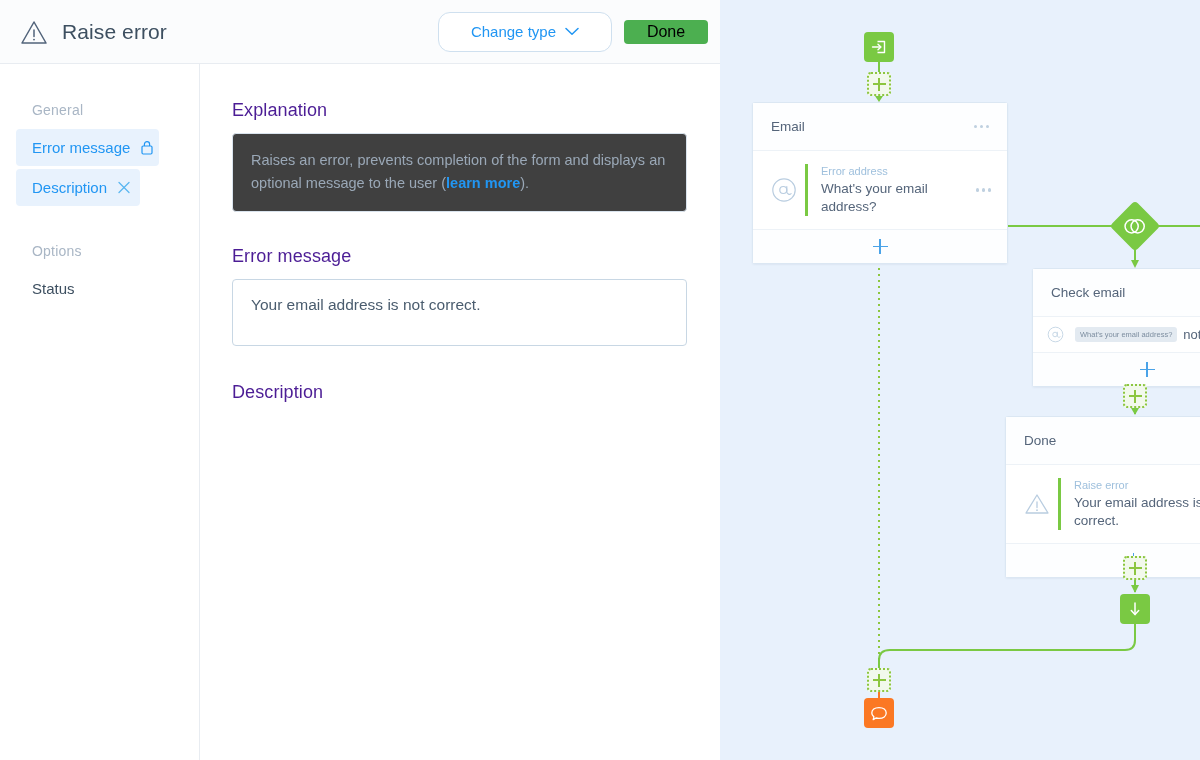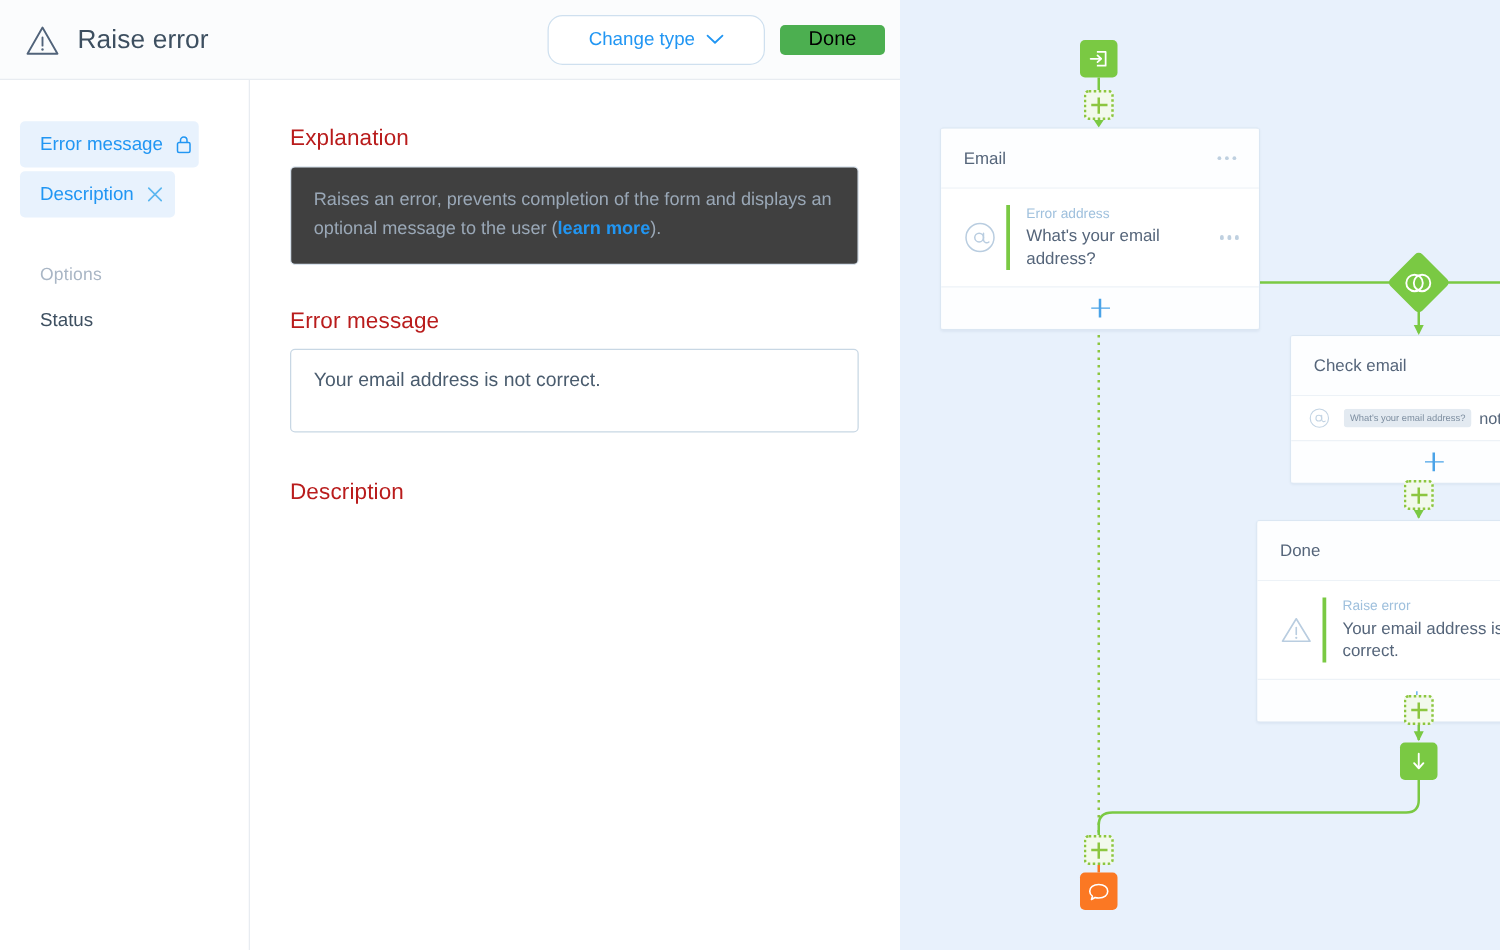--- a/index.html
+++ b/index.html
@@ -53,21 +53,21 @@
   }
   .nav-item.active { background: #e8f2fd; color: #2196f3; }
   .nav-item.w-err { width: 143px; }
   .nav-item.w-desc { width: 124px; }
   .nav-label { white-space: nowrap; }
   .nav-ico { width: 14px; height: 15px; display: block; flex: none; margin-left: 10px; }
   .nav-plain { padding: 10px 14px 10px 16px; margin: 3px 12px 3px 16px; font-size: 15px; color: #3d4f60; cursor: pointer; }
 
   .content { flex: 1; padding: 36px 0 0 32px; }
   .field-label {
-    font-size: 18px; color: #b91c1c; font-weight: 400; margin-bottom: 12px; letter-spacing: .1px;
+    font-size: 18px; color: #4c1d95; font-weight: 400; margin-bottom: 12px; letter-spacing: .1px;
   }
   .explain-box {
     width: 455px; background: #404040; border: 1px solid #d9e3ed; border-radius: 4px;
     padding: 15px 18px; font-size: 14.5px; line-height: 1.62; color: #9aa8b7;
   }
   .explain-box a { color: #2196f3; text-decoration: none; font-weight: 600; }
   .textbox {
     width: 455px; height: 67px; border: 1px solid #c8d7e4; border-radius: 4px;
     padding: 14px 18px; font-size: 15.5px; color: #4a5c6e; background: #ffffff;
     font-family: "Liberation Sans", sans-serif; line-height: 1.4; resize: none; outline: none;
@@ -166,20 +166,21 @@
             </svg>
         </span>
       </button>
 
       <button class="btn-done">Done</button>
     </div>
 
     <div class="body-area">
 
       <div class="sidenav">
+        <div class="nav-section">General</div>
 
         <div class="nav-item active w-err">
           <span class="nav-label">Error message</span>
           <span>
             <svg class="nav-ico" viewBox="0 0 14 15">
               <rect x="2" y="6" width="10" height="8" rx="1.2" fill="none" stroke="#2196f3" stroke-width="1.2"></rect>
               <path d="M4.4 6 V4.2 A2.6 2.6 0 0 1 9.6 4.2 V6" fill="none" stroke="#2196f3" stroke-width="1.2"></path>
             </svg>
           </span>
         </div>

